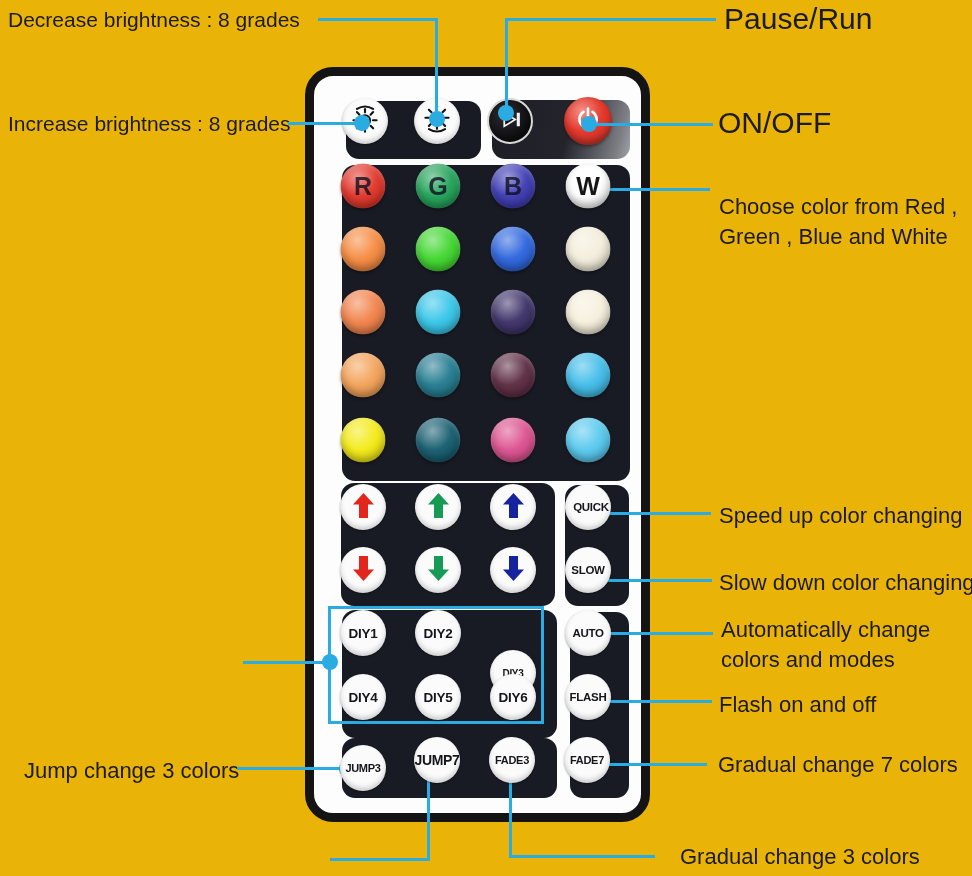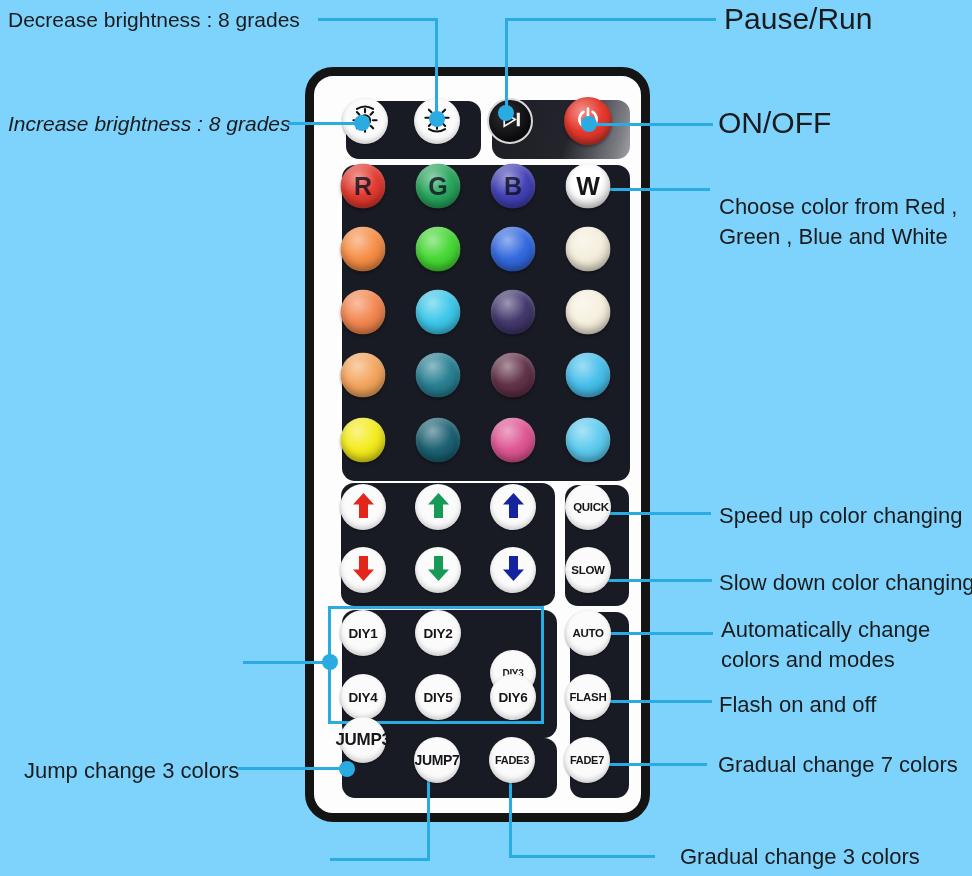--- a/index.html
+++ b/index.html
@@ -4,21 +4,21 @@
 <style>
   :root{
     --cyan:#2aace2;
     --panel:#191b24;
     --ink:#1b1b1d;
   }
   html,body{margin:0;padding:0;background:#ffffff;}
   .stage{
     position:relative;width:972px;height:876px;overflow:hidden;
     font-family:"Liberation Sans","DejaVu Sans",sans-serif;color:var(--ink);
-    background:#7dd3fc;
+    background:#eab308;
   }
   
   .remote{
     position:absolute;left:305px;top:67px;width:345px;height:755px;
     box-sizing:border-box;border:9px solid #141414;border-radius:28px;
     background:#fdfdfd;
   }
   .panel{position:absolute;background:var(--panel);border-radius:13px;}
   .panel-top-right{background:linear-gradient(105deg,#1d1e25 0%,#23242c 55%,#7e7f85 90%,#a3a4a8 100%);}
   
@@ -116,21 +116,21 @@
   <div class="key redkey" style="left:588px;top:121px;width:48px;height:48px;">
     <span>
       <svg width="28" height="28" viewBox="0 0 28 28">
         <path d="M9.5 6.8 A8.6 8.6 0 1 0 18.5 6.8" fill="none" stroke="#ffffff" stroke-width="2.6" stroke-linecap="round"></path>
         <line x1="14" y1="3.5" x2="14" y2="12.5" stroke="#ffffff" stroke-width="2.6" stroke-linecap="round"></line>
       </svg>
     </span>
   </div>
 
   <div class="ann" style="left:8px;top:7px;">Decrease brightness : 8 grades</div>
-  <div class="ann" style="left:8px;top:111px;font-style:italic;">Increase brightness : 8 grades</div>
+  <div class="ann" style="left:8px;top:111px;">Increase brightness : 8 grades</div>
   <div class="ann-big" style="left:718px;top:106px;">ON/OFF</div>
   <div class="ann-big" style="left:724px;top:2px;">Pause/Run</div>
   <div class="ann-mid" style="left:719px;top:192px;">
     <div>Choose color from Red ,</div>
     <div>Green , Blue and White</div>
   </div>
   <div class="ann-mid" style="left:719px;top:501px;">Speed up color changing</div>
   <div class="ann-mid" style="left:719px;top:568px;">Slow down color changing</div>
   <div class="ann-mid" style="left:721px;top:615px;">
     <div>Automatically change</div>
@@ -242,17 +242,17 @@
     <div class="key wkey" style="left: 588px; top: 507px; width: 46px; height: 46px; font-size: 11.5px; padding-left: 6px;">QUICK</div>
     <div class="key wkey" style="left: 588px; top: 570px; width: 46px; height: 46px; font-size: 11.5px;">SLOW</div>
     <div class="key wkey" style="left: 363px; top: 633px; width: 46px; height: 46px; font-size: 13.5px;">DIY1</div>
     <div class="key wkey" style="left: 438px; top: 633px; width: 46px; height: 46px; font-size: 13.5px;">DIY2</div>
     <div class="key wkey" style="left: 513px; top: 633px; width: 46px; height: 46px; font-size: 10px; margin-top: 40px;">DIY3</div>
     <div class="key wkey" style="left: 363px; top: 697px; width: 46px; height: 46px; font-size: 13.5px;">DIY4</div>
     <div class="key wkey" style="left: 438px; top: 697px; width: 46px; height: 46px; font-size: 13.5px;">DIY5</div>
     <div class="key wkey" style="left: 513px; top: 697px; width: 46px; height: 46px; font-size: 13.5px;">DIY6</div>
     <div class="key wkey" style="left: 588px; top: 633px; width: 46px; height: 46px; font-size: 11.5px;">AUTO</div>
     <div class="key wkey" style="left: 588px; top: 697px; width: 46px; height: 46px; font-size: 11.5px;">FLASH</div>
-    <div class="key wkey" style="left: 363px; top: 740px; width: 46px; height: 46px; font-size: 17px;">JUMP3</div>
+    <div class="key wkey" style="left: 363px; top: 768px; width: 46px; height: 46px; font-size: 11px;">JUMP3</div>
     <div class="key wkey" style="left: 437px; top: 760px; width: 46px; height: 46px; font-size: 14px;">JUMP7</div>
     <div class="key wkey" style="left: 512px; top: 760px; width: 46px; height: 46px; font-size: 11px;">FADE3</div>
     <div class="key wkey" style="left: 587px; top: 760px; width: 46px; height: 46px; font-size: 11px;">FADE7</div>
   </div>
 
 </body></html>

